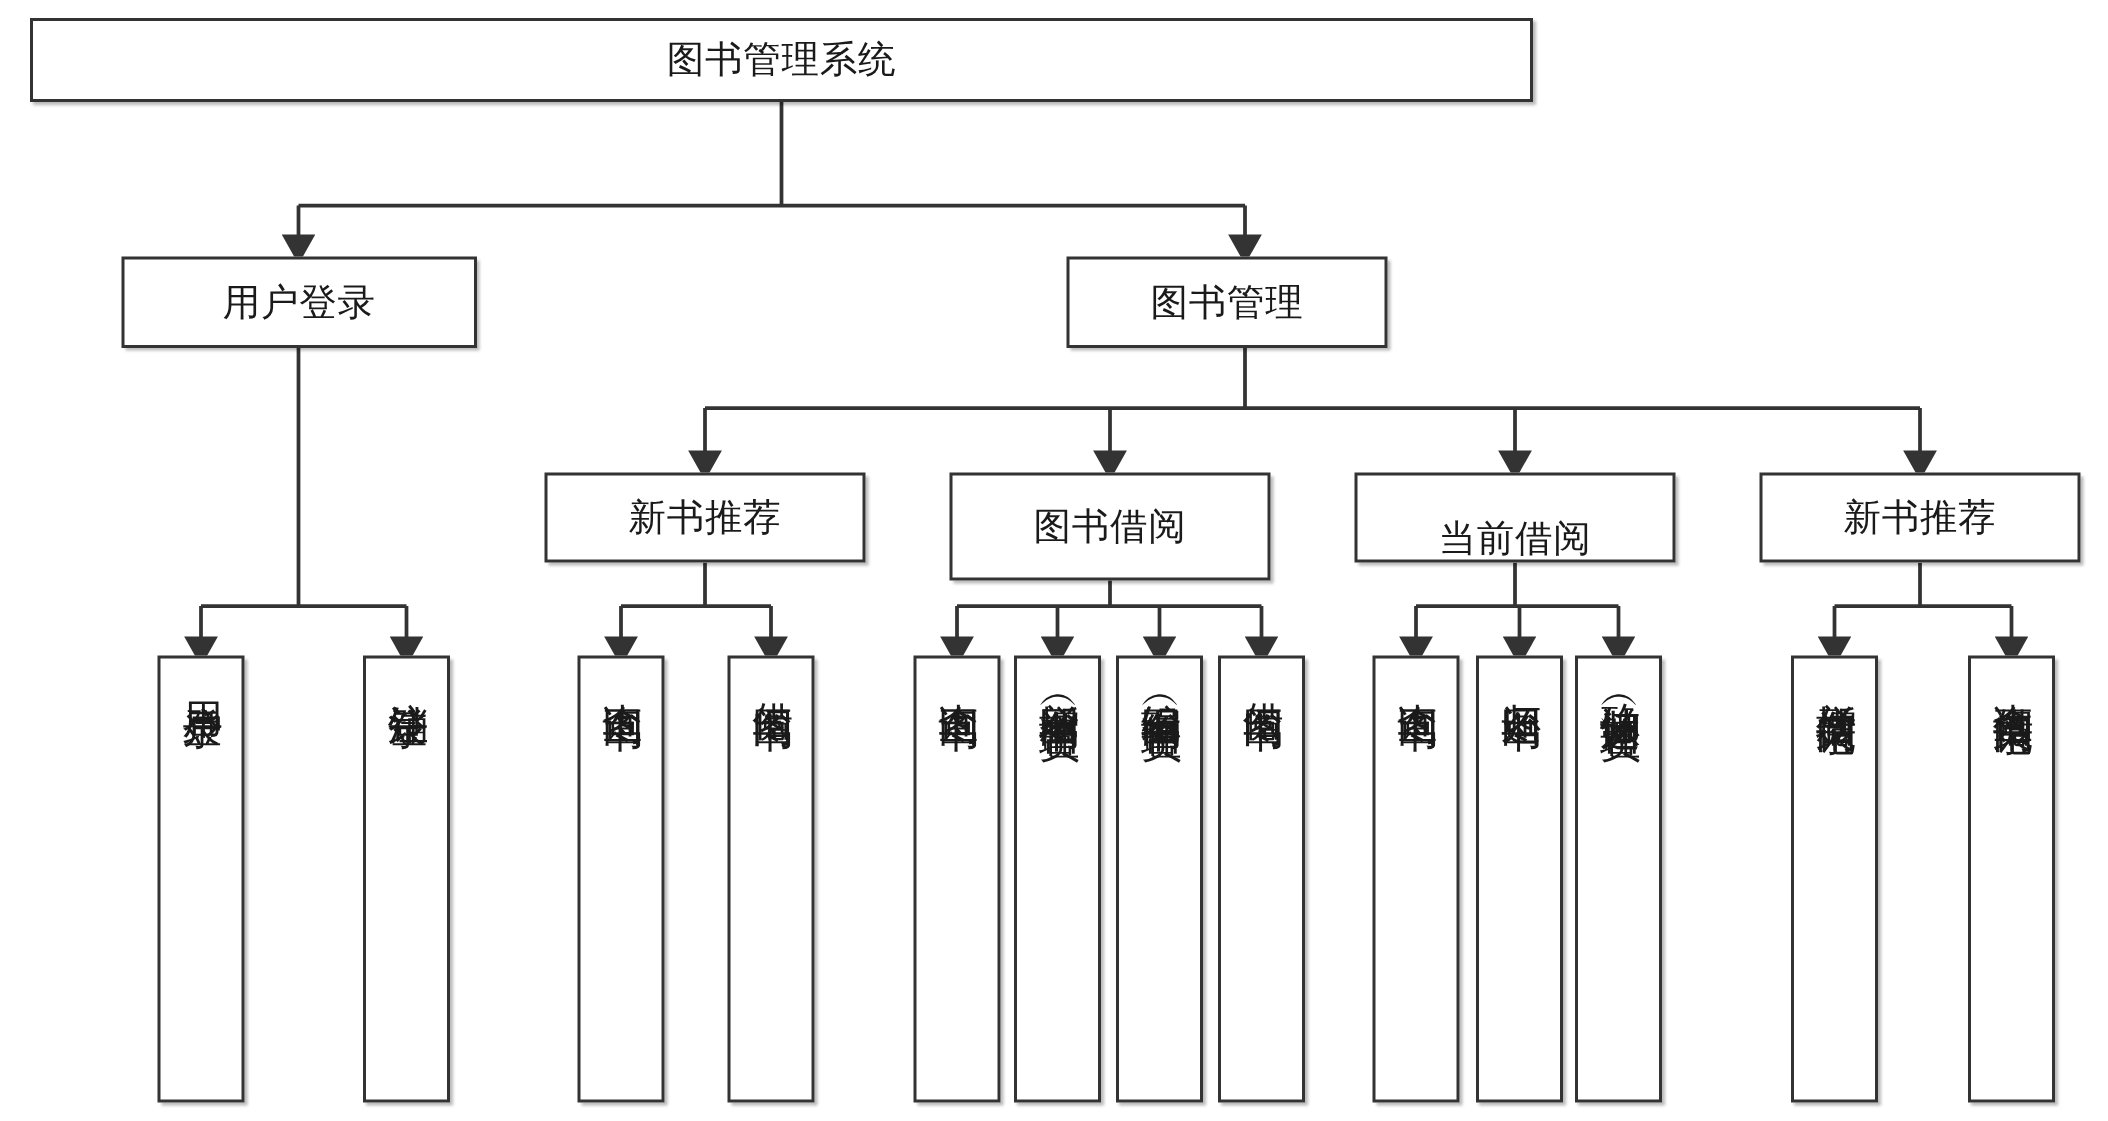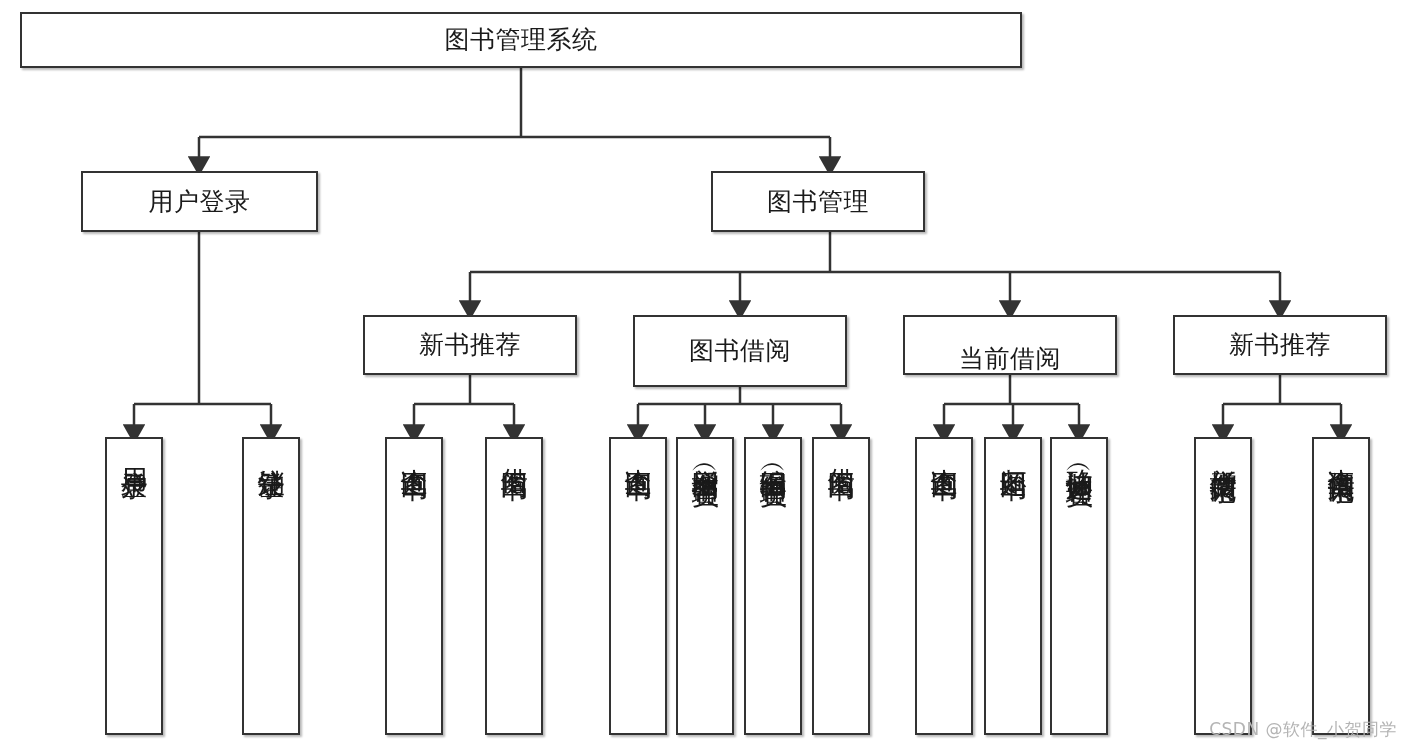--- a/index.html
+++ b/index.html
@@ -191,15 +191,14 @@
     <span class="label">确认归还（管理员）</span>
   </div>
 
   <div class="node v" style="left:1194px; top:437px; width:58px; height:298px;">
     <span class="label">新增借阅记录</span>
   </div>
   <div class="node v" style="left:1312px; top:437px; width:58px; height:298px;">
     <span class="label">查询借阅记录</span>
   </div>
 
-  <div id="watermark">CSDN @软件_小贺同学</div>
 
 </div>
 
 </body></html>

